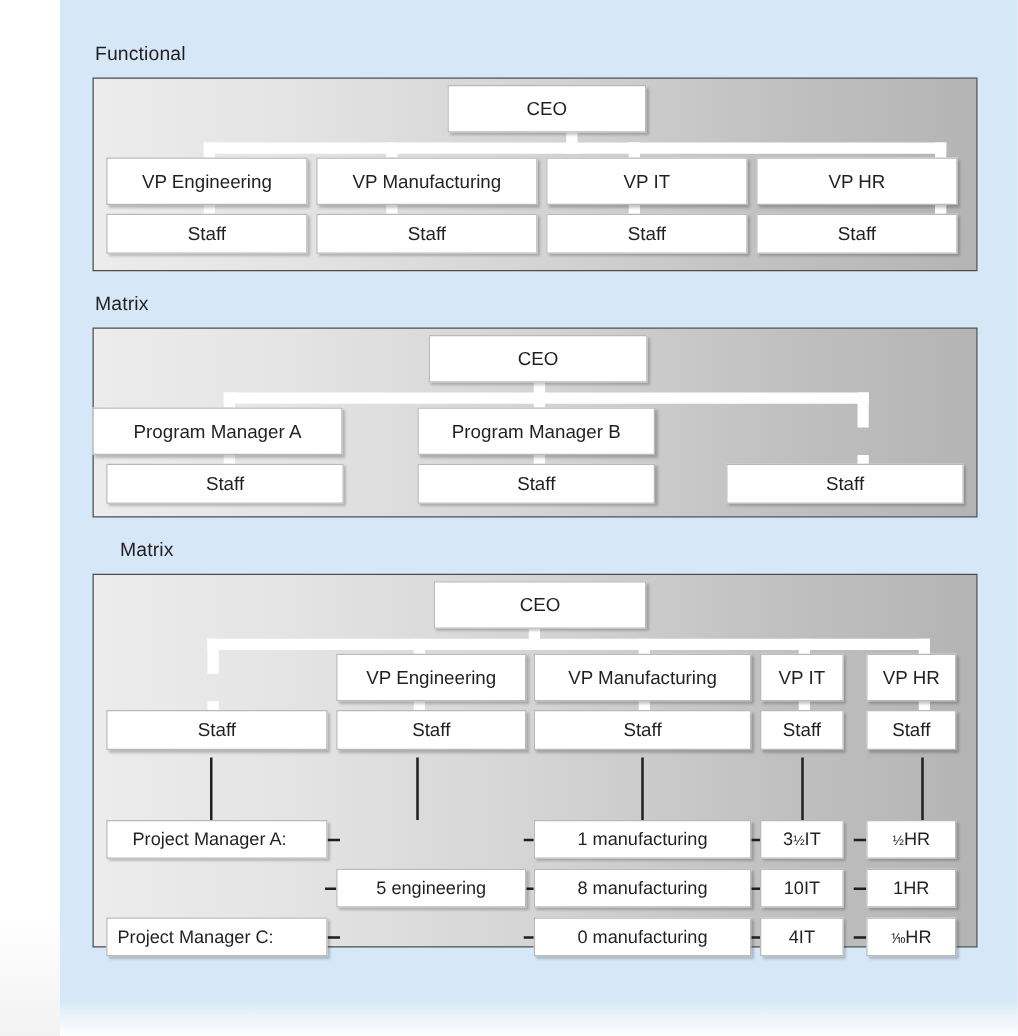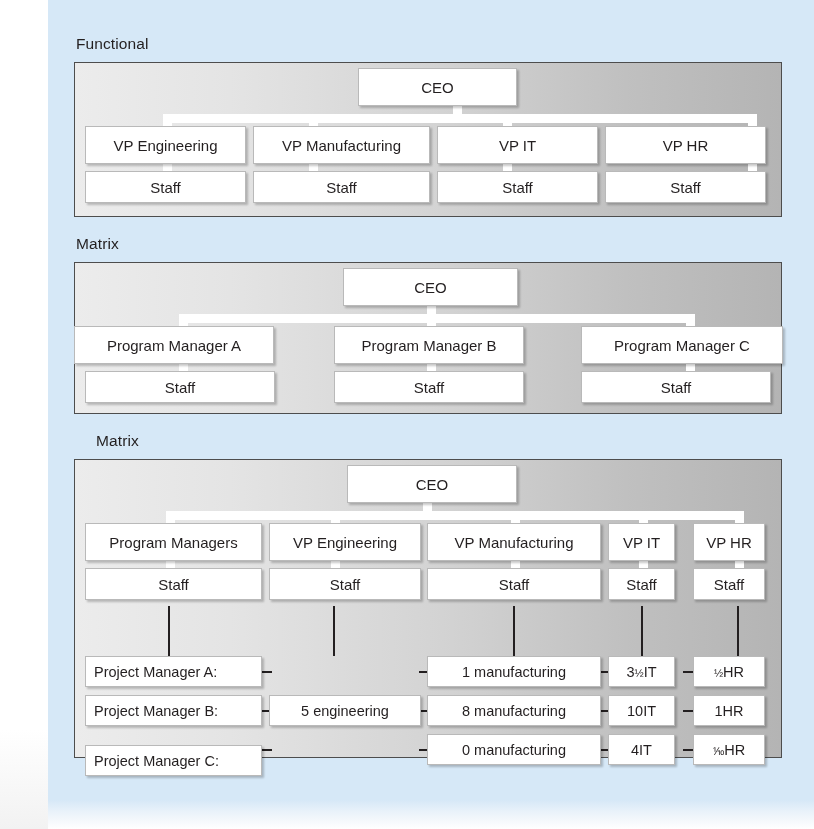--- a/index.html
+++ b/index.html
@@ -119,21 +119,20 @@
     <div class="rail" style="left:352px;top:51px;width:9px;height:28px;"></div>
     <div class="rail" style="left:611px;top:51px;width:9px;height:28px;"></div>
     <div class="rail" style="left:104px;top:101px;width:9px;height:24px;"></div>
     <div class="rail" style="left:352px;top:101px;width:9px;height:24px;"></div>
     <div class="rail" style="left:611px;top:101px;width:9px;height:24px;"></div>
 
     <div class="box" style="left:268px;top:5px;width:175px;height:38px;">CEO</div>
 
     <div class="box" style="left:259px;top:63px;width:190px;height:38px;">Program Manager B</div>
     <div class="box" style="left:-1px;top:63px;width:200px;height:38px;">Program Manager A</div>
-    <div class="box" style="left:506px;top:63px;width:202px;height:38px;">Program Manager C</div>
 
     <div class="box" style="left:10px;top:108px;width:190px;height:32px;">Staff</div>
     <div class="box" style="left:259px;top:108px;width:190px;height:32px;">Staff</div>
     <div class="box" style="left:506px;top:108px;width:190px;height:32px;">Staff</div>
   </div>
 
   <div class="section-title" style="left:76px;top:432px;margin-left:20px;">Matrix</div>
 
   <div class="panel" style="left:74px;top:459px;width:708px;height:299px;">
 
@@ -151,38 +150,37 @@
     <div class="rail" style="left:660px;top:101px;width:9px;height:24px;"></div>
 
     <div class="vline" style="left:93px;top:146px;height:50px;"></div>
     <div class="vline" style="left:258px;top:146px;height:50px;"></div>
     <div class="vline" style="left:438px;top:146px;height:50px;"></div>
     <div class="vline" style="left:566px;top:146px;height:50px;"></div>
     <div class="vline" style="left:662px;top:146px;height:50px;"></div>
 
     <div class="box" style="left:272px;top:5px;width:170px;height:38px;">CEO</div>
 
-    <div class="box" style="left:10px;top:63px;width:177px;height:38px;">Program Managers</div>
     <div class="box" style="left:194px;top:63px;width:152px;height:38px;">VP Engineering</div>
     <div class="box" style="left:352px;top:63px;width:174px;height:38px;">VP Manufacturing</div>
     <div class="box" style="left:533px;top:63px;width:67px;height:38px;">VP IT</div>
     <div class="box" style="left:618px;top:63px;width:72px;height:38px;">VP HR</div>
 
     <div class="box" style="left:10px;top:108px;width:177px;height:32px;">Staff</div>
     <div class="box" style="left:194px;top:108px;width:152px;height:32px;">Staff</div>
     <div class="box" style="left:352px;top:108px;width:174px;height:32px;">Staff</div>
     <div class="box" style="left:533px;top:108px;width:67px;height:32px;">Staff</div>
     <div class="box" style="left:618px;top:108px;width:72px;height:32px;">Staff</div>
 
     <div class="hdash" style="left:185px;top:211px;width:12px;"></div>
     <div class="hdash" style="left:344px;top:211px;width:12px;"></div>
     <div class="hdash" style="left:524px;top:211px;width:12px;"></div>
     <div class="hdash" style="left:608px;top:211px;width:12px;"></div>
 
-    <div class="box small" style="left:10px;top:196px;width:177px;height:31px;justify-content:flex-start;padding-left:8px;">Project Manager A:</div>
+    <div class="box small" style="left:10px;top:196px;width:177px;height:31px;justify-content:flex-start;padding-left:20px;">Project Manager A:</div>
     <div class="box small" style="left:352px;top:196px;width:174px;height:31px;">1 manufacturing</div>
     <div class="box small" style="left:533px;top:196px;width:67px;height:31px;">
       <span class="fracwrap">
           <span>3</span>
           <span class="frac">½</span>
           <span> IT</span>
         </span>
     </div>
     <div class="box small" style="left:618px;top:196px;width:72px;height:31px;">
       <span class="fracwrap">
@@ -190,21 +188,20 @@
           <span class="frac">½</span>
           <span> HR</span>
         </span>
     </div>
 
     <div class="hdash" style="left:185px;top:250px;width:12px;"></div>
     <div class="hdash" style="left:344px;top:250px;width:12px;"></div>
     <div class="hdash" style="left:524px;top:250px;width:12px;"></div>
     <div class="hdash" style="left:608px;top:250px;width:12px;"></div>
 
-    <div class="box small" style="left:10px;top:235px;width:177px;height:31px;justify-content:flex-start;padding-left:8px;">Project Manager B:</div>
     <div class="box small" style="left:194px;top:235px;width:152px;height:31px;">5 engineering</div>
     <div class="box small" style="left:352px;top:235px;width:174px;height:31px;">8 manufacturing</div>
     <div class="box small" style="left:533px;top:235px;width:67px;height:31px;">
       <span class="fracwrap">
           <span>10</span>
           <span class="frac"></span>
           <span> IT</span>
         </span>
     </div>
     <div class="box small" style="left:618px;top:235px;width:72px;height:31px;">
@@ -213,21 +210,21 @@
           <span class="frac"></span>
           <span> HR</span>
         </span>
     </div>
 
     <div class="hdash" style="left:185px;top:289px;width:12px;"></div>
     <div class="hdash" style="left:344px;top:289px;width:12px;"></div>
     <div class="hdash" style="left:524px;top:289px;width:12px;"></div>
     <div class="hdash" style="left:608px;top:289px;width:12px;"></div>
 
-    <div class="box small" style="left:10px;top:274px;width:177px;height:31px;justify-content:flex-start;padding-left:8px;margin-top:11px;">Project Manager C:</div>
+    <div class="box small" style="left:10px;top:274px;width:177px;height:31px;justify-content:flex-start;padding-left:8px;">Project Manager C:</div>
     <div class="box small" style="left:352px;top:274px;width:174px;height:31px;">0 manufacturing</div>
     <div class="box small" style="left:533px;top:274px;width:67px;height:31px;">
       <span class="fracwrap">
           <span>4</span>
           <span class="frac"></span>
           <span> IT</span>
         </span>
     </div>
     <div class="box small" style="left:618px;top:274px;width:72px;height:31px;">
       <span class="fracwrap">

